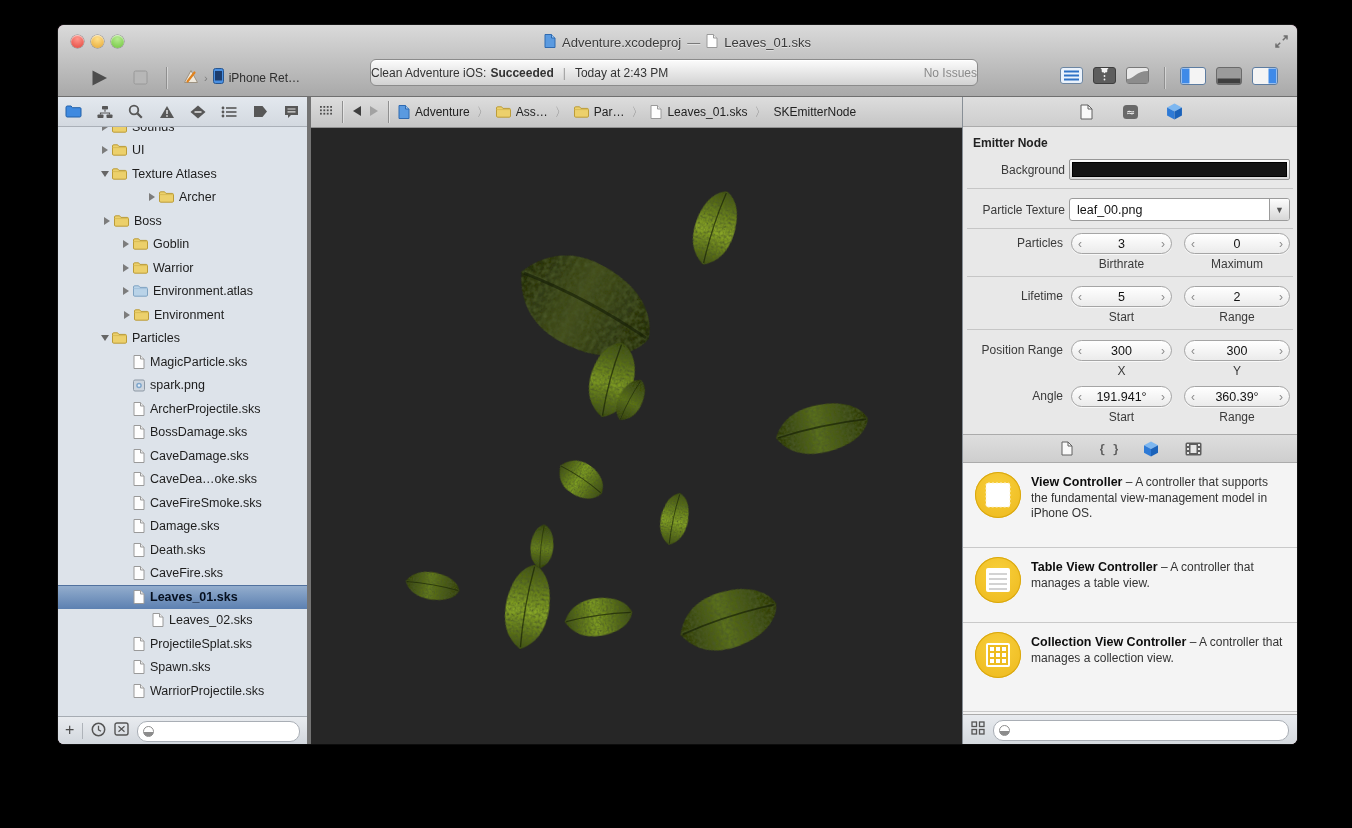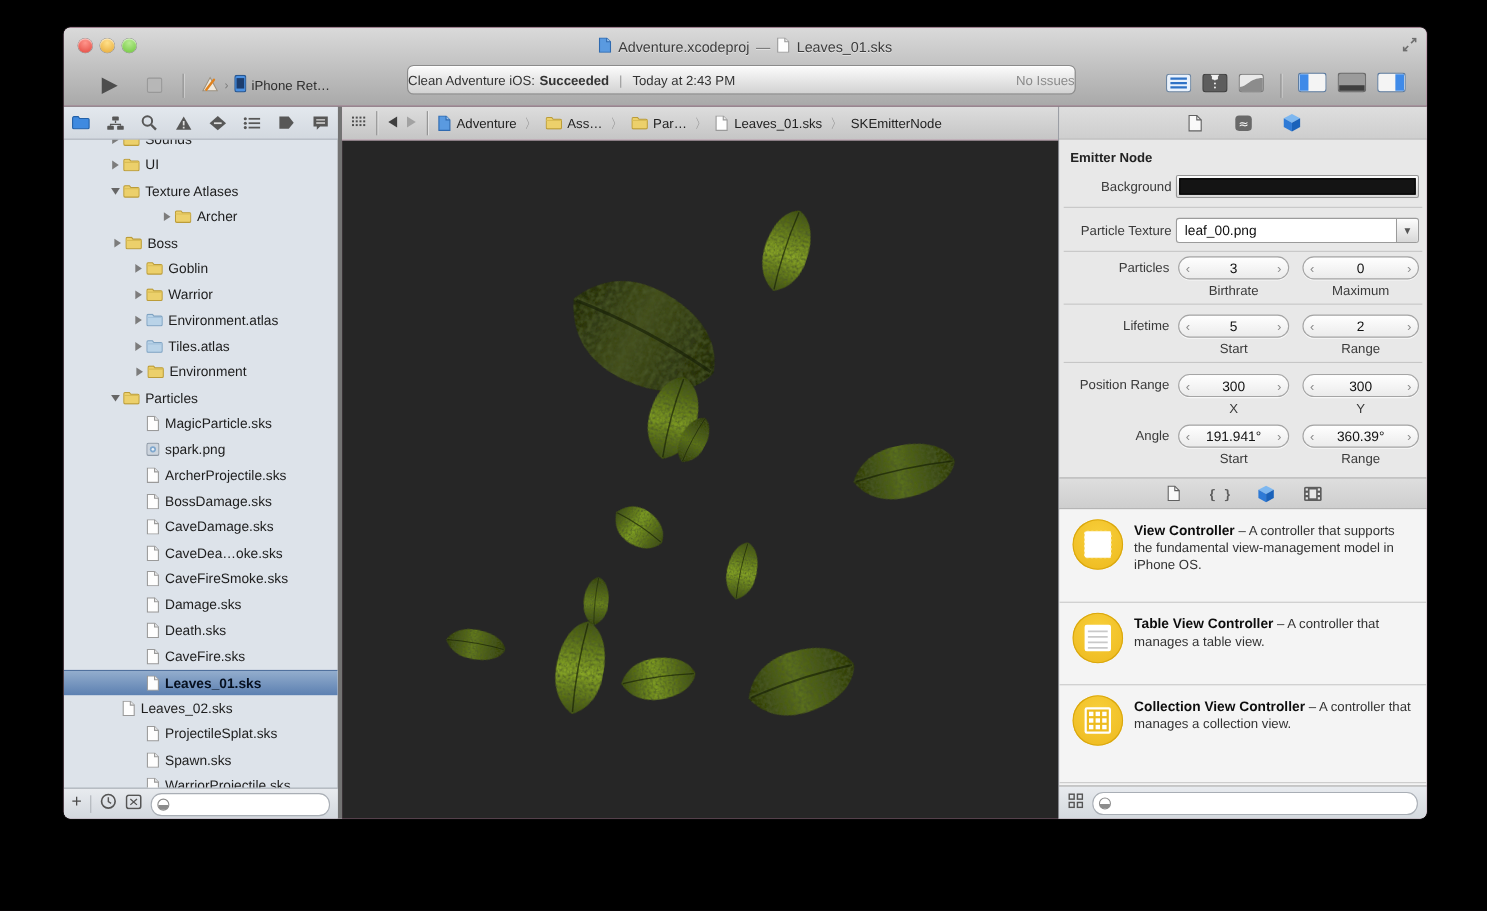--- a/index.html
+++ b/index.html
@@ -350,32 +350,20 @@
                 <span class="tri-r"></span>
               </span>
               <span class="ticon">
                 <svg width="15" height="12">
                   <path d="M0.5 2 C0.5 1.2 1 0.8 1.7 0.8 H5.6 L6.9 2.4 H13.3 C14 2.4 14.5 2.9 14.5 3.6 V10 C14.5 10.8 14 11.2 13.3 11.2 H1.7 C1 11.2 0.5 10.8 0.5 10 Z" fill="#b9d3e8" stroke="#7fa3c2"></path>
                   <path d="M0.5 3.6 H14.5" stroke="#a3c2dc"></path>
                 </svg>
               </span>
               <span class="tlabel">Environment.atlas</span>
             </div>
-            <div class="trow" style="padding-left:61px">
-              <span class="disc">
-                <span class="tri-r"></span>
-              </span>
-              <span class="ticon">
-                <svg width="15" height="12">
-                  <path d="M0.5 2 C0.5 1.2 1 0.8 1.7 0.8 H5.6 L6.9 2.4 H13.3 C14 2.4 14.5 2.9 14.5 3.6 V10 C14.5 10.8 14 11.2 13.3 11.2 H1.7 C1 11.2 0.5 10.8 0.5 10 Z" fill="#b9d3e8" stroke="#7fa3c2"></path>
-                  <path d="M0.5 3.6 H14.5" stroke="#a3c2dc"></path>
-                </svg>
-              </span>
-              <span class="tlabel">Tiles.atlas</span>
-            </div>
             <div class="trow" style="padding-left:62px">
               <span class="disc">
                 <span class="tri-r"></span>
               </span>
               <span class="ticon">
                 <svg width="15" height="12">
                   <path d="M0.5 2 C0.5 1.2 1 0.8 1.7 0.8 H5.6 L6.9 2.4 H13.3 C14 2.4 14.5 2.9 14.5 3.6 V10 C14.5 10.8 14 11.2 13.3 11.2 H1.7 C1 11.2 0.5 10.8 0.5 10 Z" fill="#ecd06b" stroke="#bb9c39"></path>
                   <path d="M0.5 3.6 H14.5" stroke="#d9bc55"></path>
                 </svg>
               </span>
@@ -497,21 +485,21 @@
             <div class="trow sel" style="padding-left:61px">
               <span class="disc"></span>
               <span class="ticon">
                 <svg width="12" height="14">
                   <path d="M1 0.5 h6.5 l3.5 3.5 v9.5 h-10 z" fill="#fefefe" stroke="#9a9a9a"></path>
                   <path d="M7.5 0.5 v3.5 h3.5" fill="#ececec" stroke="#9a9a9a"></path>
                 </svg>
               </span>
               <span class="tlabel">Leaves_01.sks</span>
             </div>
-            <div class="trow" style="padding-left:39px">
+            <div class="trow" style="padding-left:80px">
               <span class="disc"></span>
               <span class="ticon">
                 <svg width="12" height="14">
                   <path d="M1 0.5 h6.5 l3.5 3.5 v9.5 h-10 z" fill="#fefefe" stroke="#9a9a9a"></path>
                   <path d="M7.5 0.5 v3.5 h3.5" fill="#ececec" stroke="#9a9a9a"></path>
                 </svg>
               </span>
               <span class="tlabel">Leaves_02.sks</span>
             </div>
             <div class="trow" style="padding-left:61px">

